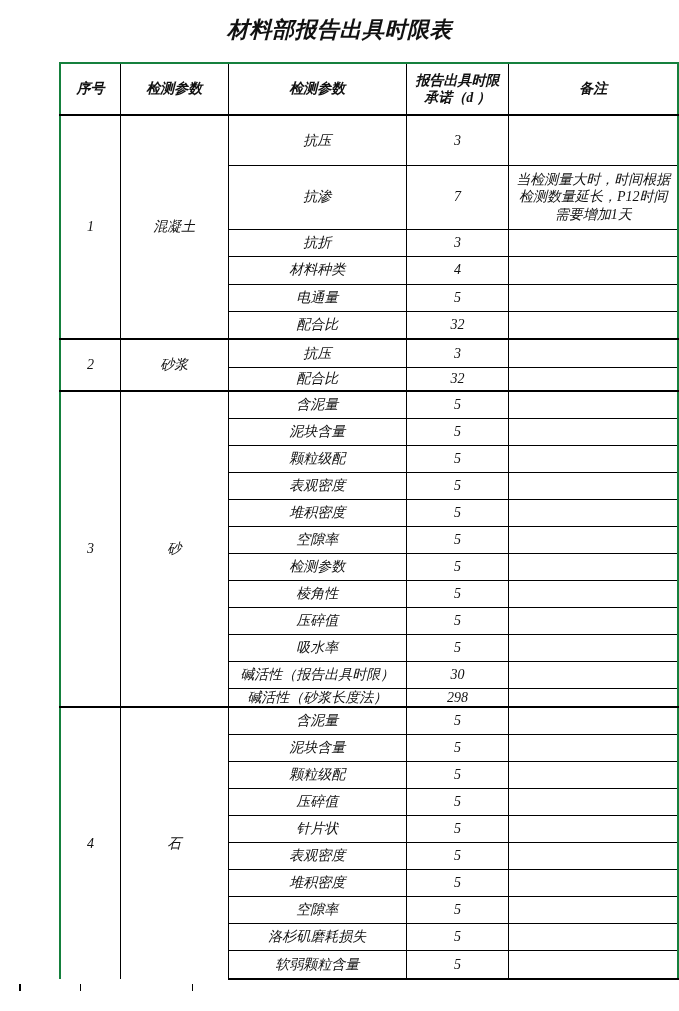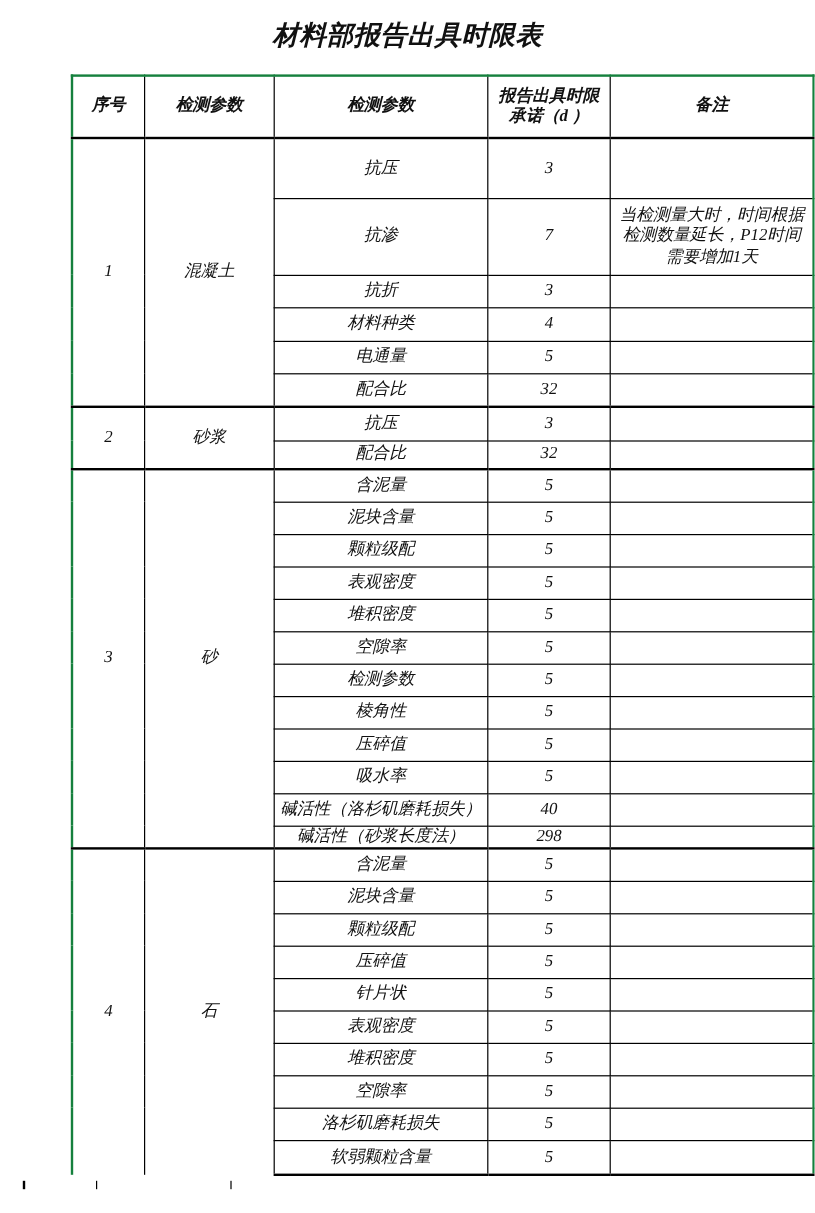--- a/index.html
+++ b/index.html
@@ -196,22 +196,22 @@
           <td>压碎值</td>
           <td>5</td>
           <td class="remark-cell"></td>
         </tr>
         <tr style="height: 27px; padding-left: 29px;">
           <td>吸水率</td>
           <td>5</td>
           <td class="remark-cell"></td>
         </tr>
         <tr style="height: 27px;">
-          <td>碱活性（洛杉矶磨耗损失）</td>
-          <td>40</td>
+          <td>碱活性（报告出具时限）</td>
+          <td>30</td>
           <td class="remark-cell"></td>
         </tr>
         <tr style="height: 17px; padding-left: 35px;">
           <td>碱活性（砂浆长度法）</td>
           <td>298</td>
           <td class="remark-cell"></td>
         </tr>
         <tr class="section-start" style="height: 27px;">
           <td rowspan="10" class="open-bottom label-pushed">4</td>
           <td rowspan="10" class="open-bottom label-pushed">石</td>

